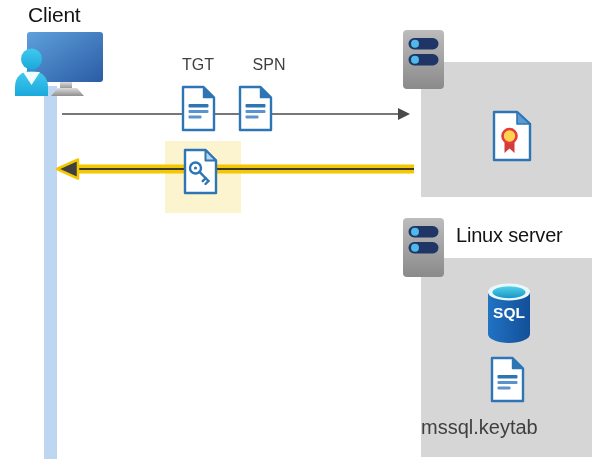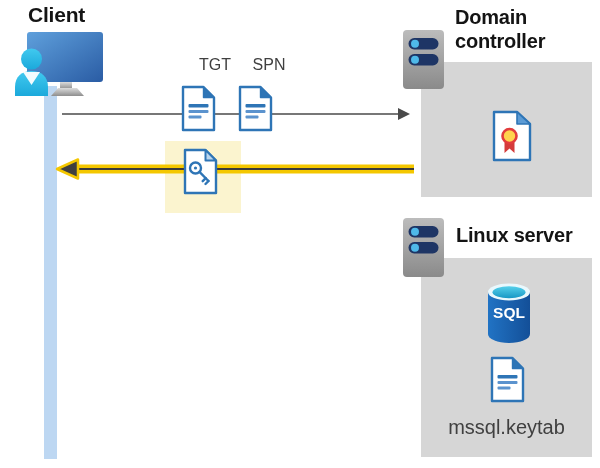--- a/index.html
+++ b/index.html
@@ -1,29 +1,29 @@
 <!DOCTYPE html>
 <html style="--accent-yellow: #F4C700; --highlight-yellow: #FBF4CF; --zone-gray: #D6D6D6; --doc-blue: #2E75B6; --doc-line-blue: #5B93CE; --arrow-dark: #4A4A4A; --text-dark: #404040; --heading-black: #141414; --lifeline-blue: #BDD7F2; --server-bar-navy: #1E3565; --server-dot-blue: #4FB9E9; --cert-fold-blue: #5B9BD5; --cert-ribbon-red: #D43B3B; --cert-badge-yellow: #FFD34D; --person-cyan: #2FBEE9; --monitor-blue: #3B78C4; --sql-body-blue: #1A66B4; --sql-top-cyan: #35B5DE;"><head>
 <meta charset="utf-8">
 <style>
   * { margin:0; padding:0; box-sizing:border-box; }
   html,body { background:#ffffff; font-family:"Liberation Sans", sans-serif; }
   .canvas { position:relative; width:600px; height:468px; background:#ffffff; overflow:hidden; }
   .abs { position:absolute; }
 
-  .heading { font-weight:bold; color:var(--heading-black,#141414); letter-spacing:-0.2px; }
+  .heading { font-weight:normal; color:var(--heading-black,#141414); letter-spacing:-0.2px; }
   .client-heading { left:28px; top:3px; font-size:21px; }
   .dc-heading    { left:455px; top:5px; width:146px; font-size:20px; line-height:1.22; }
   .linux-heading { left:456px; top:224px; width:146px; font-size:20px; }
 
   .ticket-label { width:58px; text-align:center; font-size:16px; color:var(--text-dark,#404040); }
-  .tgt-label { left:186px; top:56px; }
+  .tgt-label { left:169px; top:56px; }
   .spn-label { left:240px; top:56px; }
 
-  .keytab-label { left:421px; top:416px; width:171px; text-align:center;
+  .keytab-label { left:421px; top:416px; width:171px; 
                   font-size:20px; color:var(--text-dark,#404040); z-index:2; }
 
   .lifeline { left:44px; top:86px; width:13px; height:373px;
               background:var(--lifeline-blue,#BDD7F2); z-index:0; }
 
   .zone { background:var(--zone-gray,#D6D6D6); z-index:0; }
   .dc-zone    { left:421px; top:62px;  width:171px; height:135px; }
   .linux-zone { left:421px; top:258px; width:171px; height:199px; }
 
   .client-icon { left:10px;  top:28px;  width:100px; height:72px; z-index:1; }
@@ -137,21 +137,20 @@
     <g>
       <circle class="key-stroke" cx="13.5" cy="20" r="5.5"></circle>
       <circle cx="13.5" cy="20" r="1.6" fill="#2E75B6"></circle>
       <path class="key-stroke" d="M17.7,24.2 L26.5,33"></path>
       <path class="key-stroke" stroke-width="2.2" d="M23.7,30.2 L20.7,33.2"></path>
       <path class="key-stroke" stroke-width="2.2" d="M26.5,33 L23.5,36"></path>
     </g>
   </svg>
 
   <div class="abs zone dc-zone"></div>
-  <div class="abs heading dc-heading">Domain controller</div>
 
   <svg class="abs server-icon dc-server" viewBox="0 0 43 61">
     <defs>
       <linearGradient id="g-srv1" x1="0" y1="0" x2="0" y2="1">
         <stop offset="0" stop-color="#BCBCBC"></stop>
           <stop offset="1" stop-color="#8A8A8A"></stop>
       </linearGradient>
     </defs>
     <rect x="1" y="1" width="41" height="59" rx="4" fill="url(#g-srv1)"></rect>
     <rect class="srv-bar" x="6.5" y="9" width="30" height="11.5" rx="5.75"></rect>

